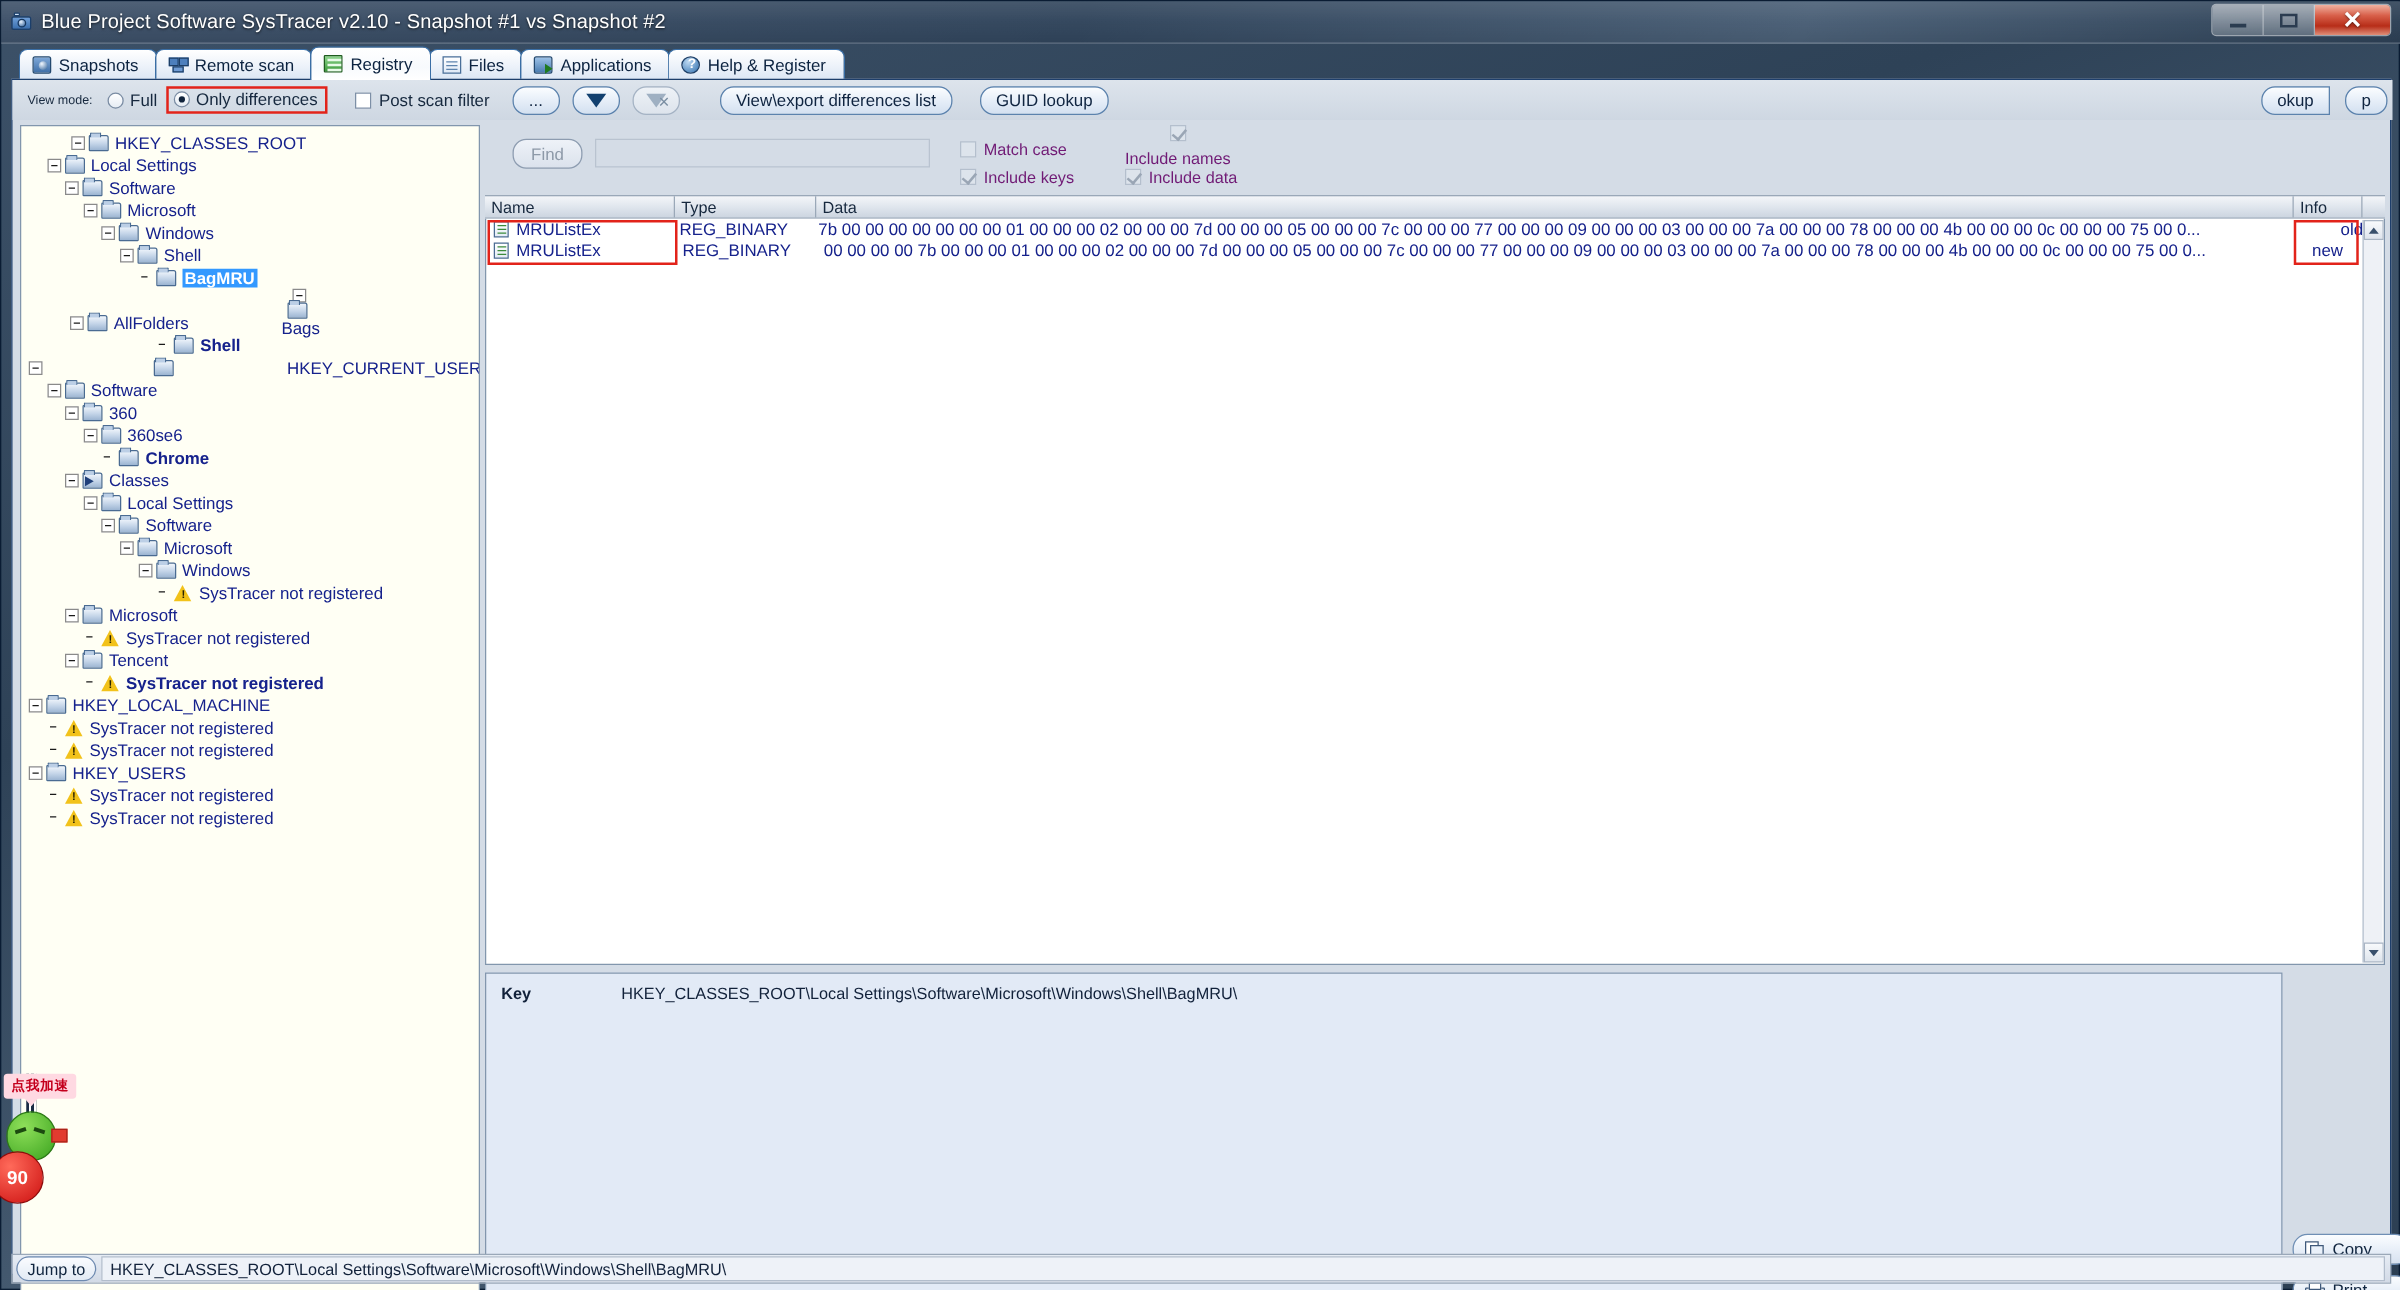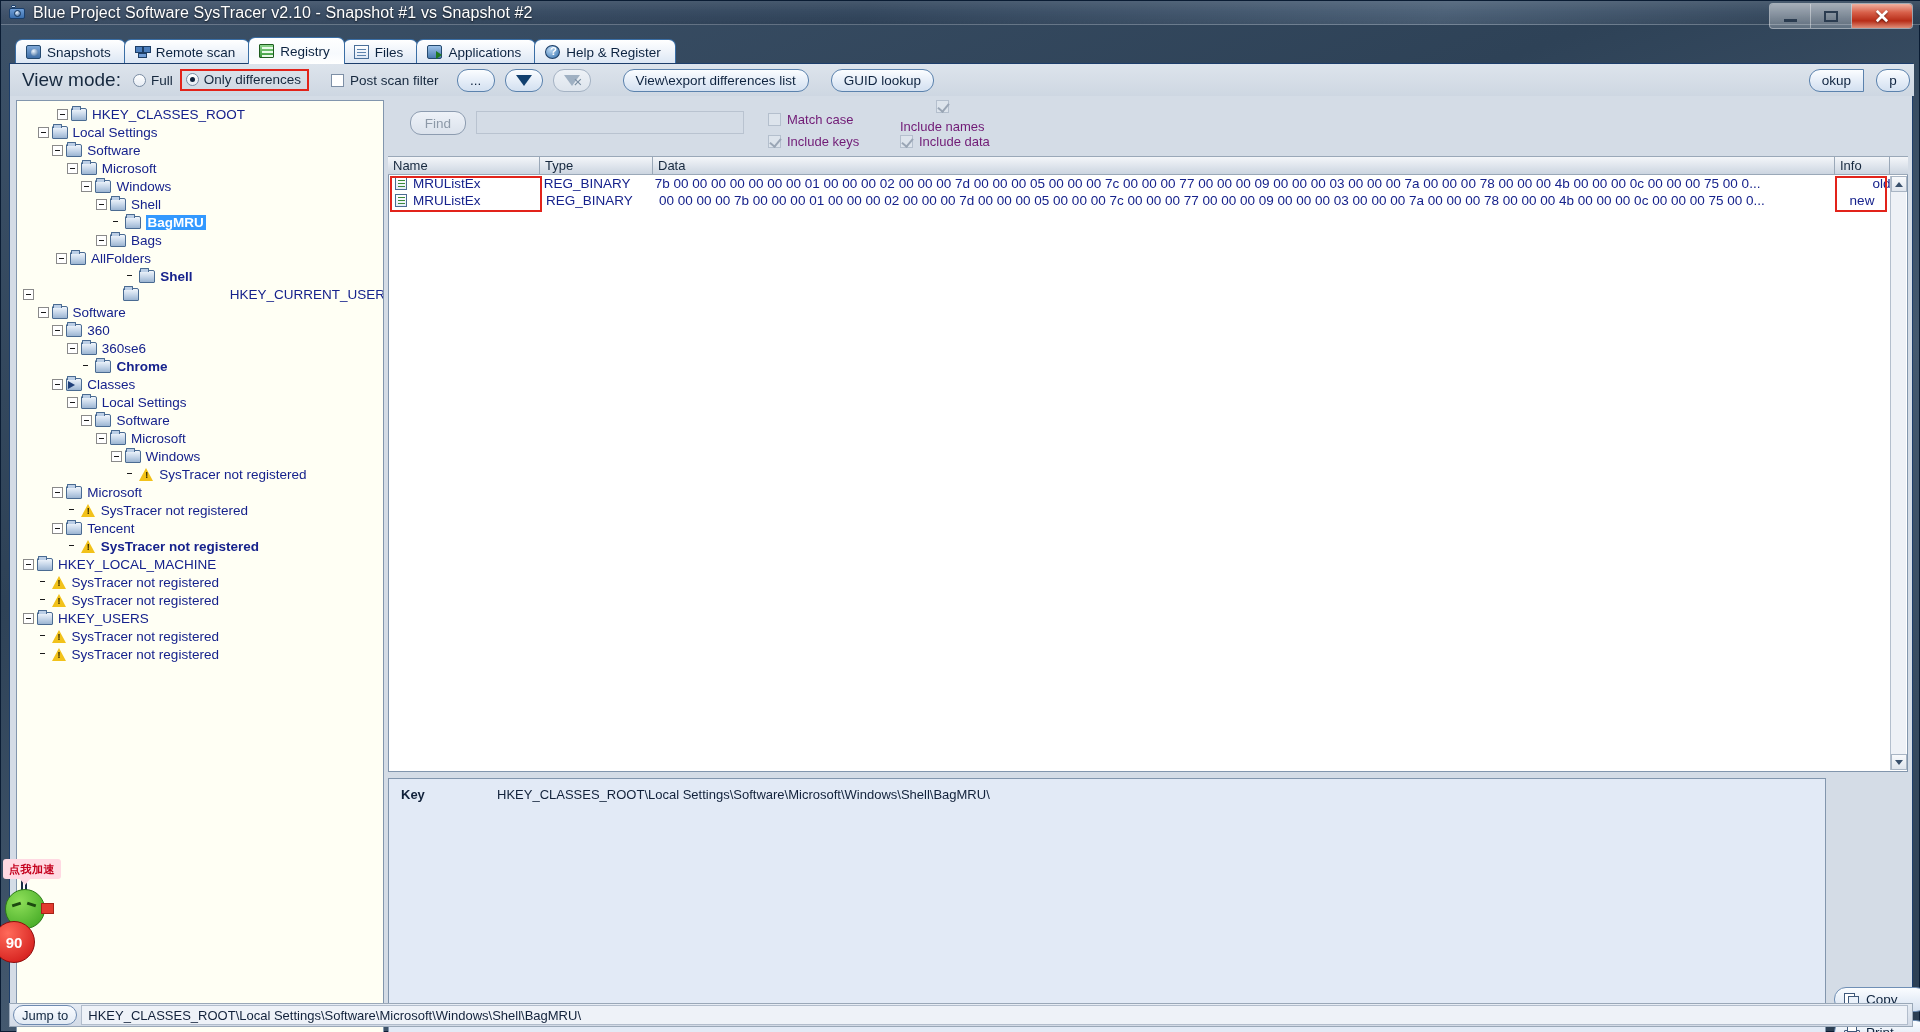--- a/index.html
+++ b/index.html
@@ -11,21 +11,21 @@
   }
   #app {
     position: relative;
     width: 1920px; height: 1032px;
     background: linear-gradient(160deg,#3c5168 0%,#2e4257 35%,#44596f 60%,#2b3e52 100%);
     border: 1px solid #0a1c33;
   }
 
   
   .titlebar {
-    position: absolute; left: 0; top: 0; width: 1920px; height: 24px;
+    position: absolute; left: 0; top: 0; width: 1920px; height: 34px;
     background: linear-gradient(180deg, rgba(255,255,255,0.10) 0%, rgba(255,255,255,0.02) 48%, rgba(0,0,0,0.06) 100%),
                 linear-gradient(120deg,#3e5169 0%,#31455c 45%,#4a5f76 75%,#2d4055 100%);
     display: flex; align-items: center;
     border-bottom: 1px solid rgba(255,255,255,0.15);
   }
   .title-icon {
     width: 18px; height: 18px; margin-left: 7px; margin-right: 7px;
     position: relative; flex: 0 0 auto;
   }
   .title-icon .cam {
@@ -113,21 +113,21 @@
     background: #d4dce6;
     border: 1px solid #1d3e6b;
   }
 
   
   .toolbar {
     position: absolute; left: 0; top: 0; width: 1904px; height: 32px;
     display: flex; align-items: center; gap: 0;
     background: linear-gradient(180deg,#dde4ec,#ced7e2);
   }
-  .tb-label { font-size: 19px; color:#16283e; margin-left: 12px; }
+  .tb-label { font-size: 10px; color:#16283e; margin-left: 12px; }
   .radio-wrap { display:flex; align-items:center; gap:5px; margin-left: 12px; font-size:13.5px; color:#16283e; }
   .radio {
     width: 13px; height: 13px; border-radius: 50%;
     background: linear-gradient(180deg,#ffffff,#e6ecf4);
     border: 1px solid #7a8ca3; position: relative; flex:0 0 auto;
   }
   .radio.on::after { content:''; position:absolute; left:3px; top:3px; width:5px;height:5px;border-radius:50%;background:#10233c; }
   .redbox { border: 2px solid #e2231a; padding: 1px 6px 2px 4px; margin-left: 7px; }
   .chk-wrap { display:flex; align-items:center; gap:6px; margin-left: 22px; font-size:13.5px; color:#16283e; }
   .chk {
@@ -468,21 +468,21 @@
           <div class="tnode" style="padding-left: 79px;">
             <span class="exp"></span>
             <span class="folder"></span>
             <span class="tlabel">Shell</span>
           </div>
           <div class="tnode" style="padding-left: 93.6px;">
             <span class="exp noexp"></span>
             <span class="folder"></span>
             <span class="tlabel sel">BagMRU</span>
           </div>
-          <div class="tnode" style="padding-left: 79px;">
+          <div class="tnode" style="padding-left: 79px; flex-direction: column;">
             <span class="exp"></span>
             <span class="folder"></span>
             <span class="tlabel">Bags</span>
           </div>
           <div class="tnode" style="padding-left: 39px; align-items: center;">
             <span class="exp"></span>
             <span class="folder"></span>
             <span class="tlabel">AllFolders</span>
           </div>
           <div class="tnode" style="padding-left: 108.2px;">

